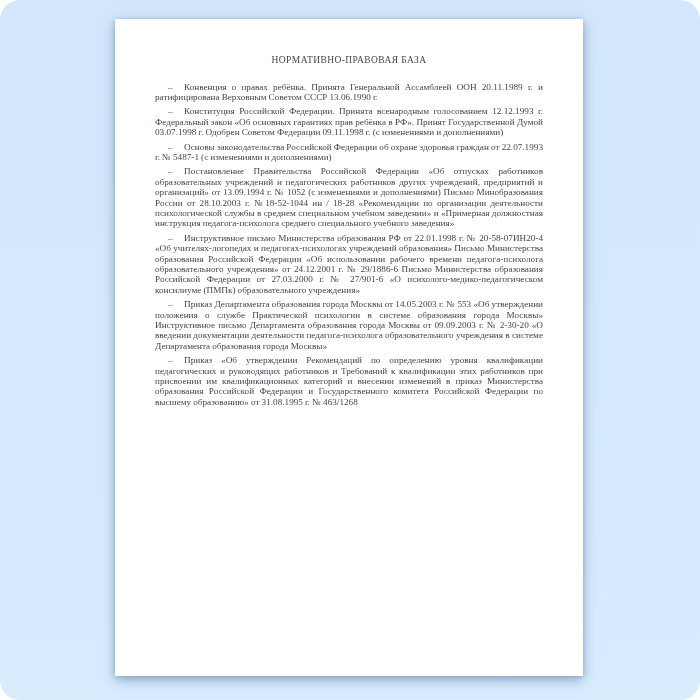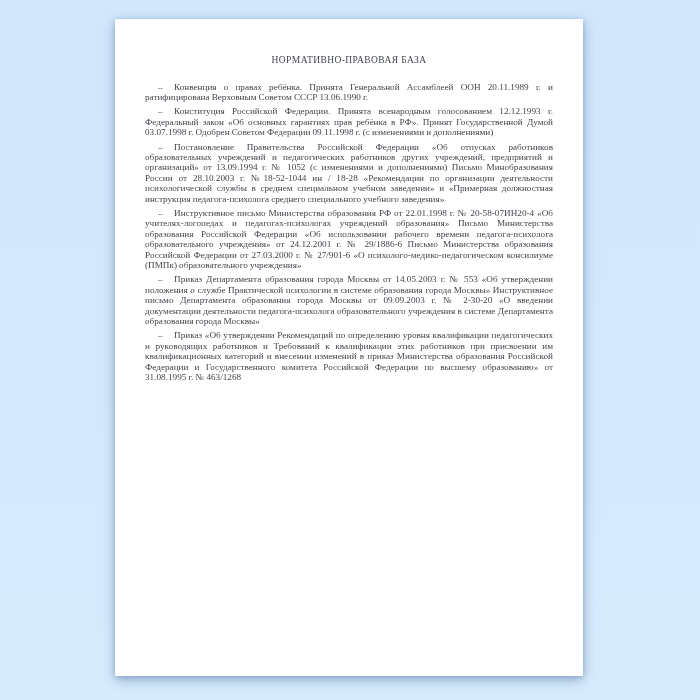--- a/index.html
+++ b/index.html
@@ -7,20 +7,21 @@
     padding: 0;
     width: 700px;
     height: 700px;
     overflow: hidden;
   }
   .stage {
     position: relative;
     width: 700px;
     height: 700px;
     background: linear-gradient(180deg, #d2e7fc 0%, #d4e9fd 55%, #d8ecfe 100%);
+    border-radius: 20px;
   }
   .page {
     position: absolute;
     left: 115px;
     top: 19px;
     width: 468px;
     height: 657px;
     box-sizing: border-box;
     background: #ffffff;
     box-shadow: 0 4px 12px rgba(96, 128, 168, 0.60), 0 1px 4px rgba(96, 128, 168, 0.35);
@@ -30,21 +31,21 @@
   }
   .doc-title {
     text-align: center;
     font-size: 9.5px;
     line-height: 11.5px;
     letter-spacing: 0.4px;
     font-weight: normal;
     margin: 0 0 15px 0;
   }
   .doc-title span { display: block; }
-  .doc-list { margin: 0; }
+  .doc-list { margin: 10px; }
   .doc-list p.item {
     margin: 0 0 4px 0;
     font-size: 9.2px;
     line-height: 10.4px;
     text-align: justify;
     text-indent: 13px;
     word-spacing: -0.2px;
   }
   .marker {
     display: inline-block;
@@ -56,19 +57,20 @@
 <body>
 
 <div class="stage">
   <div class="page">
     <h1 class="doc-title">
       <span>НОРМАТИВНО-ПРАВОВАЯ БАЗА</span>
     </h1>
     <div class="doc-list">
       <p class="item"><span class="marker">–</span><span>Конвенция о правах ребёнка. Принята Генеральной Ассамблеей ООН 20.11.1989 г. и ратифицирована Верховным Советом СССР 13.06.1990 г.</span></p>
       <p class="item"><span class="marker">–</span><span>Конституция Российской Федерации. Принята всенародным голосованием 12.12.1993 г. Федеральный закон «Об основных гарантиях прав ребёнка в РФ». Принят Государственной Думой 03.07.1998 г. Одобрен Советом Федерации 09.11.1998 г. (с изменениями и дополнениями)</span></p>
+      <p class="item"><span class="marker">–</span><span>Основы законодательства Российской Федерации об охране здоровья граждан от 22.07.1993 г. № 5487-1 (с изменениями и дополнениями)</span></p>
       <p class="item"><span class="marker">–</span><span>Постановление Правительства Российской Федерации «Об отпусках работников образовательных учреждений и педагогических работников других учреждений, предприятий и организаций» от 13.09.1994 г. № 1052 (с изменениями и дополнениями) Письмо Минобразования России от 28.10.2003 г. №18-52-1044 ин / 18-28 «Рекомендации по организации деятельности психологической службы в среднем специальном учебном заведении» и «Примерная должностная инструкция педагога-психолога среднего специального учебного заведения»</span></p>
       <p class="item"><span class="marker">–</span><span>Инструктивное письмо Министерства образования РФ от 22.01.1998 г. № 20-58-07ИН20-4 «Об учителях-логопедах и педагогах-психологах учреждений образования» Письмо Министерства образования Российской Федерации «Об использовании рабочего времени педагога-психолога образовательного учреждения» от 24.12.2001 г. № 29/1886-6 Письмо Министерства образования Российской Федерации от 27.03.2000 г. № 27/901-6 «О психолого-медико-педагогическом консилиуме (ПМПк) образовательного учреждения»</span></p>
       <p class="item"><span class="marker">–</span><span>Приказ Департамента образования города Москвы от 14.05.2003 г. № 553 «Об утверждении положения о службе Практической психологии в системе образования города Москвы» Инструктивное письмо Департамента образования города Москвы от 09.09.2003 г. № 2-30-20 «О введении документации деятельности педагога-психолога образовательного учреждения в системе Департамента образования города Москвы»</span></p>
       <p class="item"><span class="marker">–</span><span>Приказ «Об утверждении Рекомендаций по определению уровня квалификации педагогических и руководящих работников и Требований к квалификации этих работников при присвоении им квалификационных категорий и внесении изменений в приказ Министерства образования Российской Федерации и Государственного комитета Российской Федерации по высшему образованию» от 31.08.1995 г. № 463/1268</span></p>
     </div>
   </div>
 </div>
 
 </body></html>

